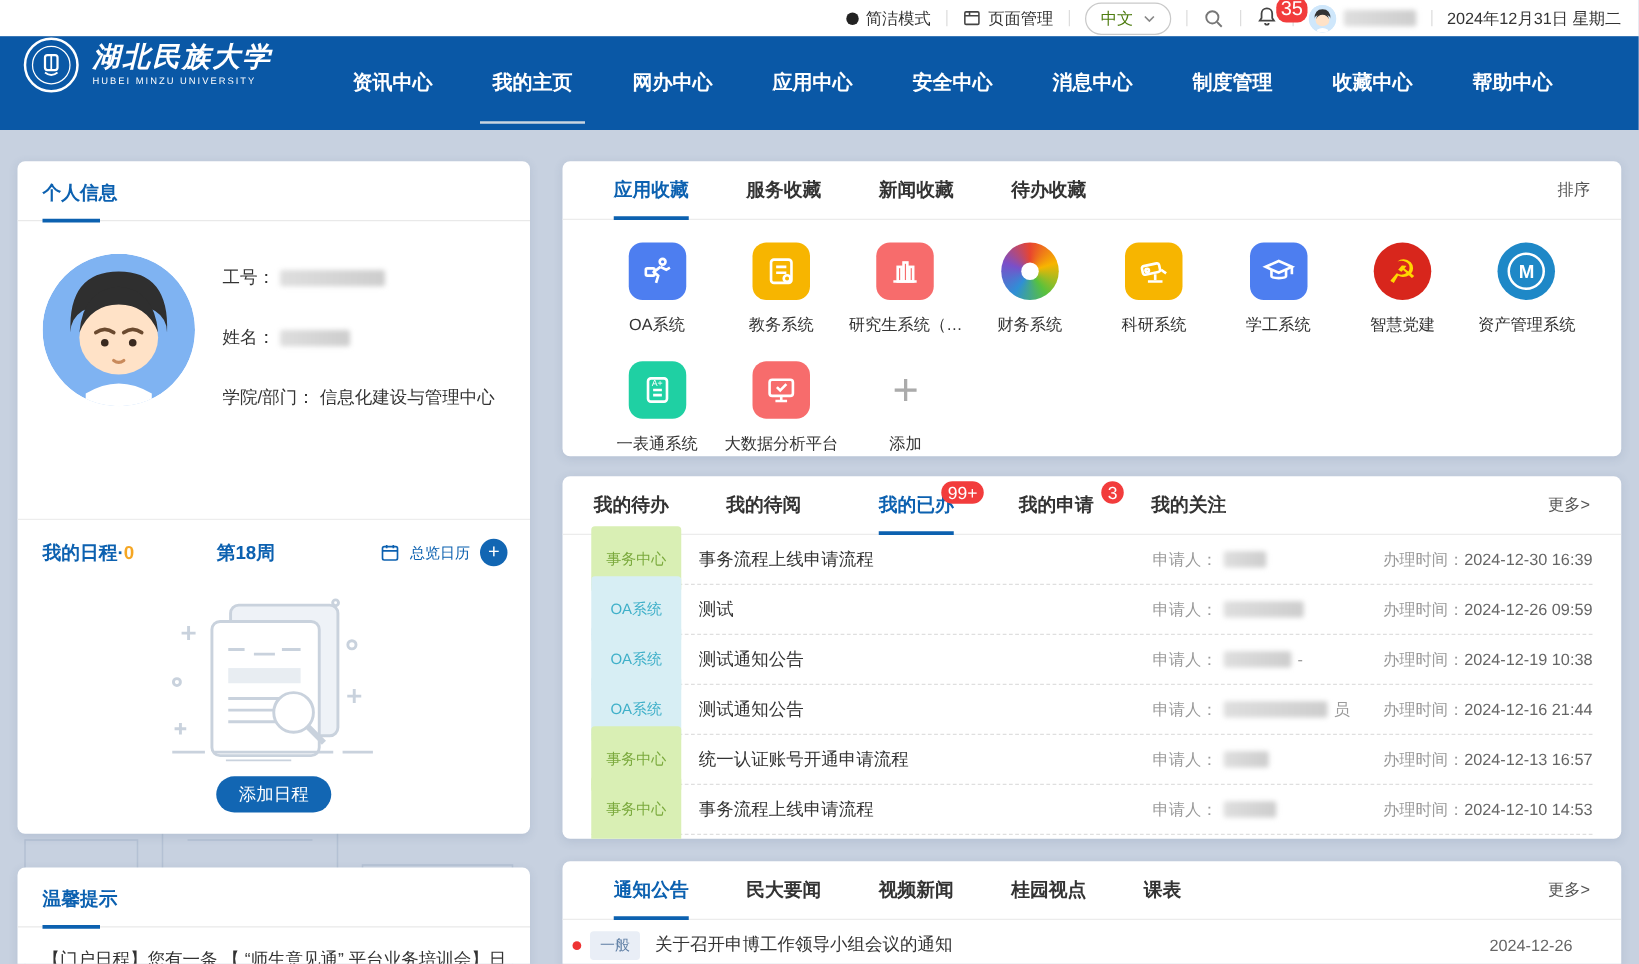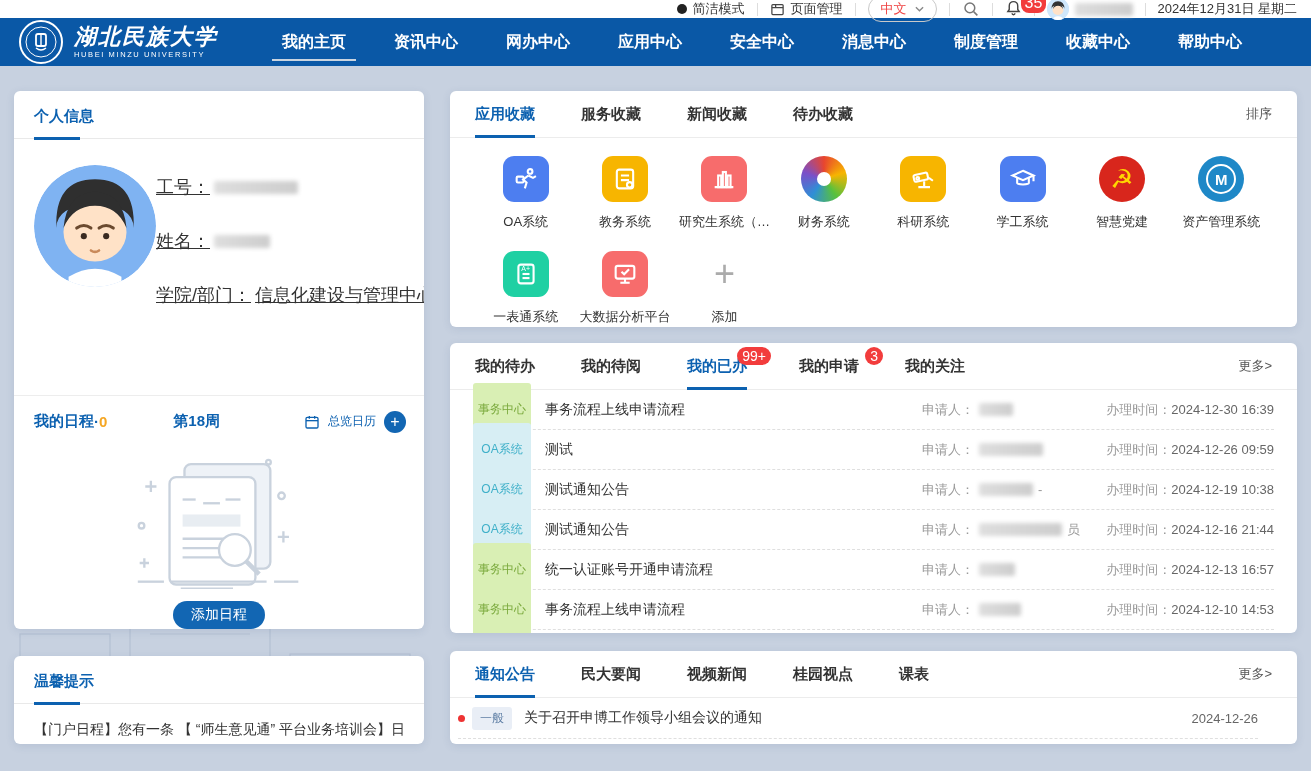--- a/index.html
+++ b/index.html
@@ -1,30 +1,30 @@
 <!DOCTYPE html>
 <html><head>
 <meta charset="utf-8">
 <style>
   * { margin:0; padding:0; box-sizing:border-box; }
   html,body { width:1311px; height:771px; overflow:hidden; font-family:"Liberation Sans","DejaVu Sans",sans-serif; background:#c7d1e0; }
 
   
-  .topbar { height:18px; background:#fff; display:flex; align-items:center; justify-content:flex-end; padding-right:14px; font-size:13px; color:#333; }
+  .topbar { height:29px; background:#fff; display:flex; align-items:center; justify-content:flex-end; padding-right:14px; font-size:13px; color:#333; }
   .topbar .item { display:flex; align-items:center; gap:6px; }
   .sep { width:1px; height:13px; background:#ddd; margin:0 12px; }
   .dot-black { width:10px; height:10px; border-radius:50%; background:#222; }
-  .lang-pill { border:1px solid #c9c9c9; border-radius:14px; padding:3px 12px; display:flex; align-items:center; gap:8px; color:#ef4444; }
+  .lang-pill { border:1px solid #c9c9c9; border-radius:14px; padding:3px 12px; display:flex; align-items:center; gap:8px; color:#4d7c0f; }
   .badge-red { background:#f23c3c; color:#fff; font-size:16px; line-height:1; padding:2px 4px; border-radius:8px; position:absolute; top:-6px; left:16px; }
   .bell-wrap { position:relative; }
   .mini-avatar { width:22px; height:22px; border-radius:50%; overflow:hidden; background:#cfe7fb; }
   .blur { display:inline-block; height:13px; border-radius:2px; background:linear-gradient(90deg,#dedede,#cdcdcd); filter:blur(2px); vertical-align:middle; }
 
   
-  .navbar { height:48px; background:#0a58a6; display:flex; align-items:center; padding:0 24px 0 18px; }
+  .navbar { height:75px; background:#0a58a6; display:flex; align-items:flex-start; padding:0 24px 0 18px; }
   .logo { display:flex; align-items:center; gap:10px; margin-right:40px; }
   .logo-text-cn { color:#fff; font-family:"DejaVu Serif","Liberation Serif",serif; font-style:italic; font-weight:bold; font-size:22px; letter-spacing:2px; line-height:1.05; }
   .logo-text-en { color:#fff; font-size:7.5px; letter-spacing:1.6px; margin-top:2px; }
   .nav-menu { display:flex; height:100%; align-items:center; }
   .nav-item { position:relative; color:#fff; font-size:16px; font-weight:bold; padding:0 24px; height:100%; display:flex; align-items:center; cursor:pointer; }
   .nav-item.active::after { content:""; position:absolute; left:14px; right:14px; bottom:5px; height:2px; background:#c9d4e0; }
 
   
   .content { position:relative; height:678px; padding:25px 14px 0 14px; display:flex; gap:26px;border-radius:23px; }
   .bg-art { position:absolute; left:0; bottom:0; z-index:0; opacity:.35; }
@@ -34,63 +34,63 @@
 
   
   .sec-head { position:relative; padding:16px 20px 12px; border-bottom:1px solid #e9e9e9; }
   .sec-title { color:#0c61b0; font-size:15px; font-weight:bold; }
   .sec-head::after { content:""; position:absolute; left:20px; bottom:-2px; width:46px; height:3px; background:#0c61b0; }
 
   
   .personal-card { height:538px; overflow:hidden; display:flex; flex-direction:column; }
   .profile-body { display:flex; padding:26px 20px 24px; }
   .avatar-big { width:122px; height:122px; border-radius:50%; overflow:hidden; flex:none; }
-  .profile-info { padding-top:10px; font-size:18px; color:#333;text-decoration:underline; }
+  .profile-info { margin-left:22px; padding-top:10px; font-size:14px; color:#333; }
   .profile-info .line { margin-bottom:30px; display:flex; align-items:center; gap:4px; white-space:nowrap; }
   .divider { height:1px; background:#ededed; margin-top:34px; }
 
   .sched-head { display:flex; align-items:center; padding:15px 18px 10px 20px; }
   .sched-title { color:#0c61b0; font-size:15px; font-weight:bold; }
   .sched-count { color:#f5a623; font-size:15px; font-weight:bold; }
   .sched-week { color:#0c61b0; font-size:15px; font-weight:bold; margin-left:66px; }
   .sched-right { margin-left:auto; display:flex; align-items:center; gap:8px; }
   .overview-label { color:#0c61b0; font-size:12px; }
   .plus-circle { width:22px; height:22px; border-radius:50%; background:#1266b3; color:#fff; font-size:16px; line-height:21px; text-align:center; cursor:pointer; }
   .empty-illu { display:flex; justify-content:center; margin-top:8px; }
   .add-sched-btn { display:block; margin:10px auto 0; width:92px; height:29px; border:none; border-radius:15px; background:#1266b3; color:#fff; font-size:14px; cursor:pointer; font-family:inherit; }
 
   
   .tips-card { margin-top:27px; flex:1; overflow:hidden; }
   .tip-row { margin:0 20px; padding:17px 0 14px; border-bottom:1px dashed #d3d3d3; font-size:14px; color:#333; white-space:nowrap; overflow:hidden; }
 
   
   .tabs-row { display:flex; align-items:center; height:47px; padding:0 25px; border-bottom:1px solid #ececec; }
   .tab { position:relative; font-size:15px; font-weight:bold; color:#333; margin-right:46px; height:100%; display:flex; align-items:center; cursor:pointer; white-space:nowrap; }
-  .tab.active { color:#0c61b0; }
+  .tab.active { color:#0c61b0;margin-left:16px; }
   .tab.active::after { content:""; position:absolute; left:0; right:0; bottom:-1px; height:3px; background:#0c61b0; }
   .tab .tab-badge { position:absolute; top:4px; right:-24px; background:#f23c3c; color:#fff; font-size:14px; font-weight:normal; line-height:1; padding:2px 5px; border-radius:9px; }
   .tabs-right { margin-left:auto; font-size:13px; color:#555; cursor:pointer; white-space:nowrap; }
 
   
   .fav-card { height:236px; overflow:hidden; }
   .app-grid { display:grid; grid-template-columns:repeat(8,1fr); padding:18px 26px 0; row-gap:20px; }
   .app { display:flex; flex-direction:column; align-items:center; cursor:pointer; }
   .tile { width:46px; height:46px; border-radius:11px; display:flex; align-items:center; justify-content:center; }
   .tile.circle { border-radius:50%; }
   .app-label { margin-top:11px; font-size:13px; color:#333; white-space:nowrap; }
   .swirl { background:conic-gradient(#e8452f,#f7b500,#58c13d,#2f8fd6,#7a4fc9,#e8452f); position:relative; }
   .swirl::after { content:""; position:absolute; width:14px; height:14px; border-radius:50%; background:#fff; }
   .party-glyph { color:#ffd700; font-size:26px; line-height:1; }
   .asset-ring { width:30px; height:30px; border:2.5px solid #fff; border-radius:50%; display:flex; align-items:center; justify-content:center; color:#fff; font-weight:bold; font-size:15px; }
   .add-glyph { color:#ababab; font-size:36px; font-weight:300; line-height:1; }
 
   
   .tasks-card { margin-top:16px; height:290px; overflow:hidden; }
   .t-row { margin:0 23px; height:40px; display:flex; align-items:center; border-bottom:1px dashed #dfdfdf; }
-  .src-badge { width:58px; text-align:center; font-size:12px; padding:18px 0; border-radius:3px; margin-right:14px; flex:none; }
+  .src-badge { width:72px; text-align:center; font-size:12px; padding:18px 0; border-radius:3px; margin-right:14px; flex:none; }
   .src-green { background:#d9efb4; color:#7aa93c; }
   .src-blue { background:#d7eef4; color:#3fb0c9; }
   .t-title { font-size:14px; color:#333; white-space:nowrap; }
   .t-right { margin-left:auto; display:flex; align-items:center; width:352px; flex:none; }
   .applicant { display:flex; align-items:center; gap:5px; font-size:13px; color:#9a9a9a; width:158px; flex:none; white-space:nowrap; }
   .handle-time { margin-left:auto; font-size:13px; color:#9a9a9a; white-space:nowrap; }
   .handle-time b { font-weight:normal; color:#666; }
 
   
   .notice-card { margin-top:18px; flex:1; overflow:hidden; }
@@ -162,25 +162,25 @@
       <rect x="18" y="15" width="10" height="12" rx="2" fill="none" stroke="#fff" stroke-width="1.8"></rect>
       <line x1="23" y1="15" x2="23" y2="27" stroke="#fff" stroke-width="1.4"></line>
       <path d="M18 29 Q23 33 28 29" fill="none" stroke="#fff" stroke-width="1.4"></path>
     </svg>
     <div>
       <div class="logo-text-cn">湖北民族大学</div>
       <div class="logo-text-en">HUBEI MINZU UNIVERSITY</div>
     </div>
   </div>
   <div class="nav-menu">
+    <div class="nav-item">
+        <span>资讯中心</span>
+      </div>
     <div class="nav-item active">
         <span>我的主页</span>
-      </div>
-    <div class="nav-item">
-        <span>资讯中心</span>
       </div>
     <div class="nav-item">
         <span>网办中心</span>
       </div>
     <div class="nav-item">
         <span>应用中心</span>
       </div>
     <div class="nav-item">
         <span>安全中心</span>
       </div>

